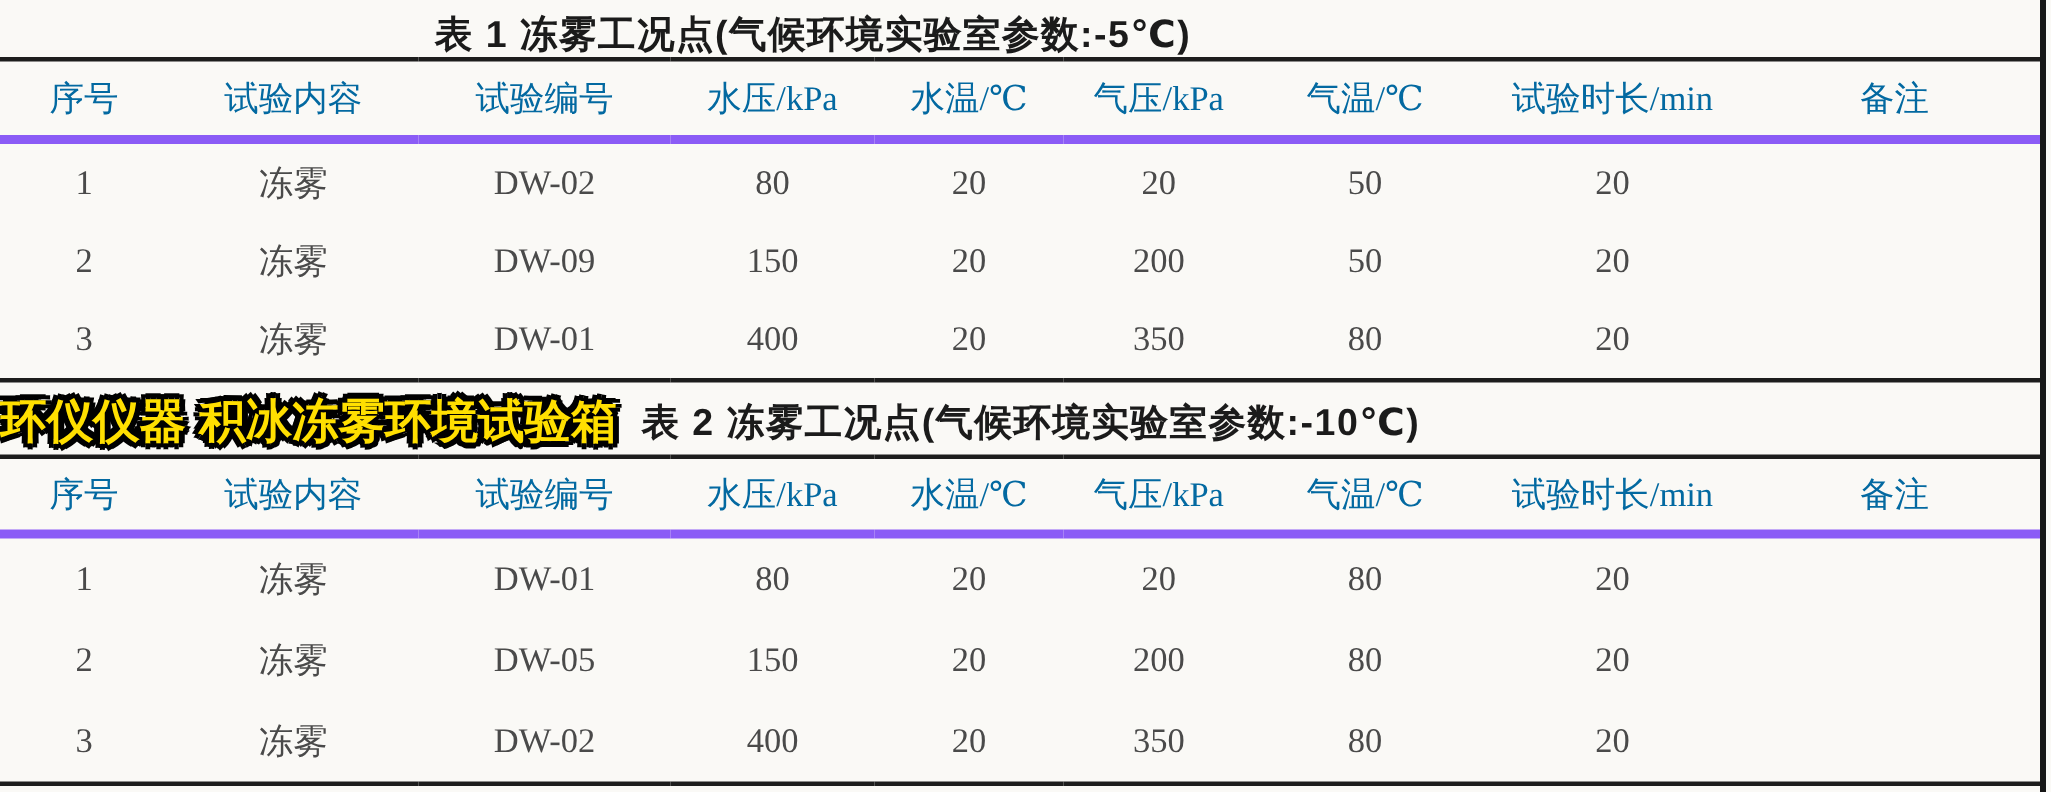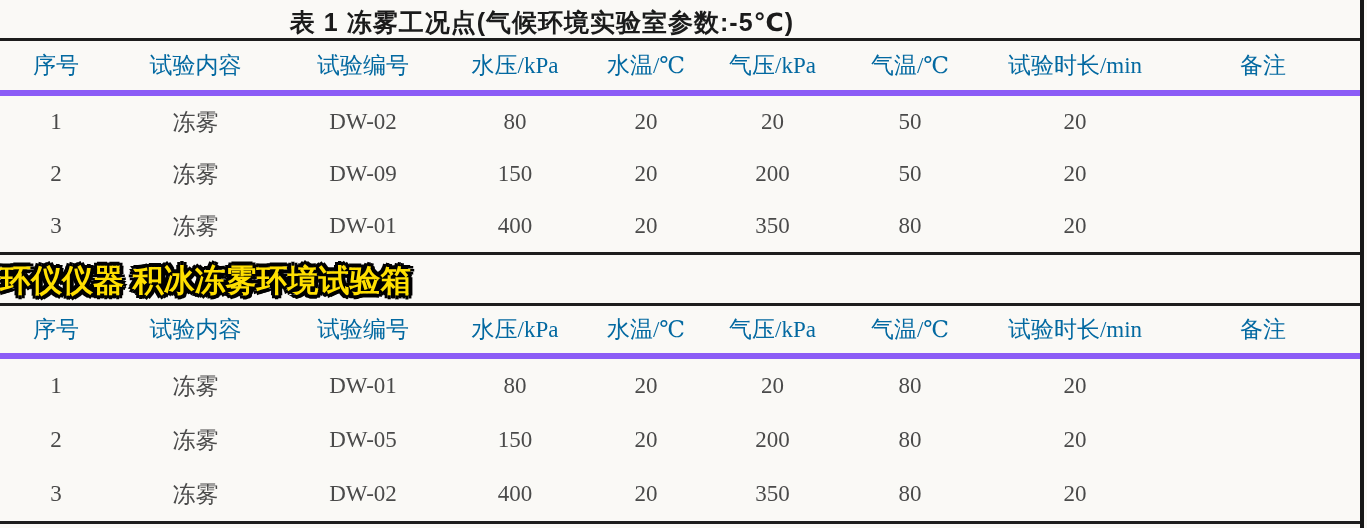--- a/index.html
+++ b/index.html
@@ -123,20 +123,21 @@
           <td>80</td>
           <td>20</td>
           <td></td>
         </tr>
       </tbody>
   </table>
 </div>
 
 <div class="title2-row">
   <span class="watermark">环仪仪器 积冰冻雾环境试验箱</span>
+  <span class="title2-text">表 2  冻雾工况点(气候环境实验室参数:-10℃)</span>
 </div>
 
 <div class="table-wrap" id="table2-wrap">
   <table>
     <colgroup>
         <col style="width: 112px;">
         <col style="width: 167px;">
         <col style="width: 168px;">
         <col style="width: 136px;">
         <col style="width: 126px;">

